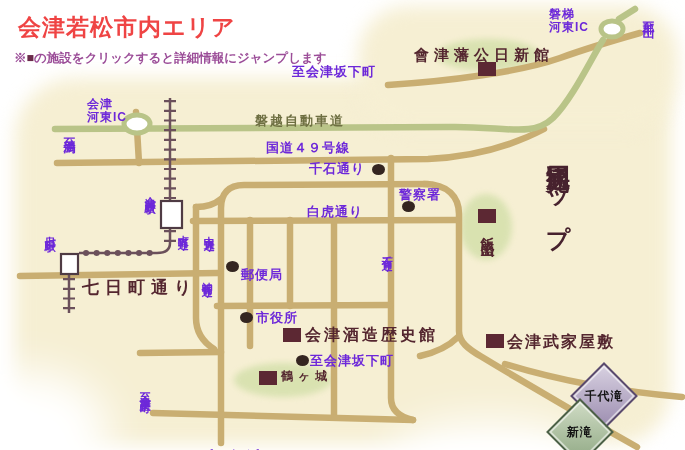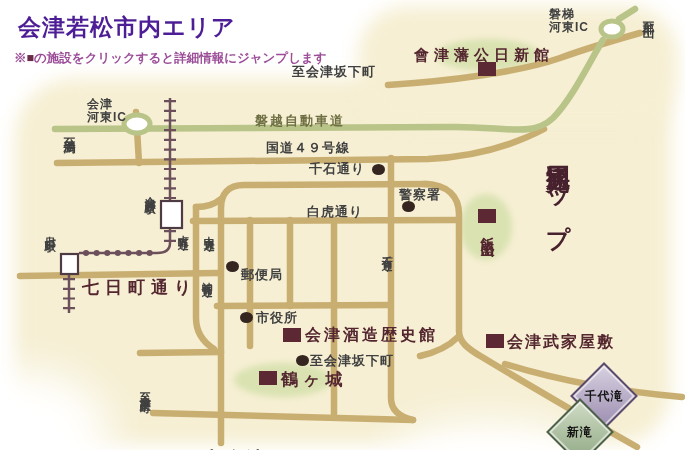--- a/index.html
+++ b/index.html
@@ -5,29 +5,29 @@
   html,body{margin:0;padding:0;}
   body{
     width:685px;height:450px;position:relative;overflow:hidden;
     background:#ffffff;font-family:"Liberation Sans",sans-serif;
   }
   .blob{position:absolute;background:#f6efd3;filter:blur(9px);}
   #blob-main{left:15px;top:78px;width:656px;height:366px;border-radius:60px 40px 55px 70px;}
   #blob-top{left:358px;top:6px;width:320px;height:122px;border-radius:50px;}
   .white-blob{position:absolute;background:#ffffff;border-radius:50%;filter:blur(22px);}
   svg.map{position:absolute;left:0;top:0;}
-  .lbl{position:absolute;color:#404040;font-weight:bold;font-size:12px;line-height:1.12;
+  .lbl{position:absolute;color:#6d28d9;font-weight:bold;font-size:12px;line-height:1.12;
        white-space:pre-line;letter-spacing:1px;}
   .lbl-v{writing-mode:vertical-rl;text-orientation:upright;letter-spacing:2px;}
   .brush{position:absolute;color:#54262f;font-family:"DejaVu Serif",serif;font-weight:bold;white-space:nowrap;}
   .brush-v{writing-mode:vertical-rl;text-orientation:upright;}
   .dot{position:absolute;width:13px;height:11px;background:#342520;border-radius:50%;}
   .sq{position:absolute;width:18px;height:14px;background:#5c2833;cursor:pointer;}
   .page-title{position:absolute;left:18px;top:12px;font-size:23px;font-weight:bold;
-       color:#4c1d95;letter-spacing:1px;}
+       color:#ef4444;letter-spacing:1px;}
   .note{position:absolute;left:14px;top:50px;font-size:12.5px;font-weight:bold;color:#9b4d98;}
   .note .marker{color:#6a2a4a;}
   .diamond{position:absolute;width:44px;height:44px;transform:rotate(45deg);
        border:2px solid;display:flex;align-items:center;justify-content:center;
        box-shadow:inset 0 0 0 2px rgba(255,255,255,.55);cursor:pointer;}
   .diamond span{transform:rotate(-45deg);font-family:"DejaVu Serif",serif;font-weight:bold;
        color:#141414;font-size:12px;letter-spacing:1px;white-space:nowrap;}
   #d-chiyotaki{background:linear-gradient(135deg,#d8d1e1,#9c8db0);border-color:#5a4a6e;}
   #d-shintaki{background:linear-gradient(135deg,#d0dcc5,#8ea782);border-color:#4c6147;}
 </style>
@@ -118,21 +118,21 @@
 <div class="lbl" style="left:241px;top:260px;font-size:13px;margin-top:8px;">郵便局</div>
 <div class="lbl" style="left:256px;top:311px;font-size:13px;">市役所</div>
 <div class="lbl" style="left:310px;top:354px;font-size:13px;">至会津坂下町</div>
 <div class="lbl lbl-v" style="left:139px;top:384px;font-size:11px;">至会津美里町</div>
 <div class="lbl" style="left:180px;top:448px;font-size:20px;letter-spacing:2px;">至南会津町</div>
 
 <div class="brush" style="left:414px;top:46px;font-size:15px;letter-spacing:5px;">會津藩公日新館</div>
 <div class="brush brush-v" style="left:479px;top:226px;font-size:14px;letter-spacing:3px;">飯盛山</div>
 <div class="brush" style="left:82px;top:276px;font-size:17px;letter-spacing:6px;">七日町通り</div>
 <div class="brush" style="left:305px;top:325px;font-size:16px;letter-spacing:3px;">会津酒造歴史館</div>
-<div class="brush" style="left:281px;top:368px;font-size:17px;letter-spacing:5px;">鶴ヶ城</div>
+<div class="brush" style="left:281px;top:368px;font-size:12px;letter-spacing:5px;">鶴ヶ城</div>
 <div class="brush" style="left:507px;top:332px;font-size:16px;letter-spacing:2px;">会津武家屋敷</div>
 <div class="brush brush-v" style="left:542px;top:146px;font-size:24px;letter-spacing:1px;color:#47222e;">周辺観光マップ</div>
 
 <div class="sq" style="left:478px;top:62px;"></div>
 <div class="sq" style="left:478px;top:209px;"></div>
 <div class="sq" style="left:283px;top:328px;"></div>
 <div class="sq" style="left:259px;top:371px;"></div>
 <div class="sq" style="left:486px;top:334px;"></div>
 
 <div class="dot" style="left:372px;top:164px;"></div>

